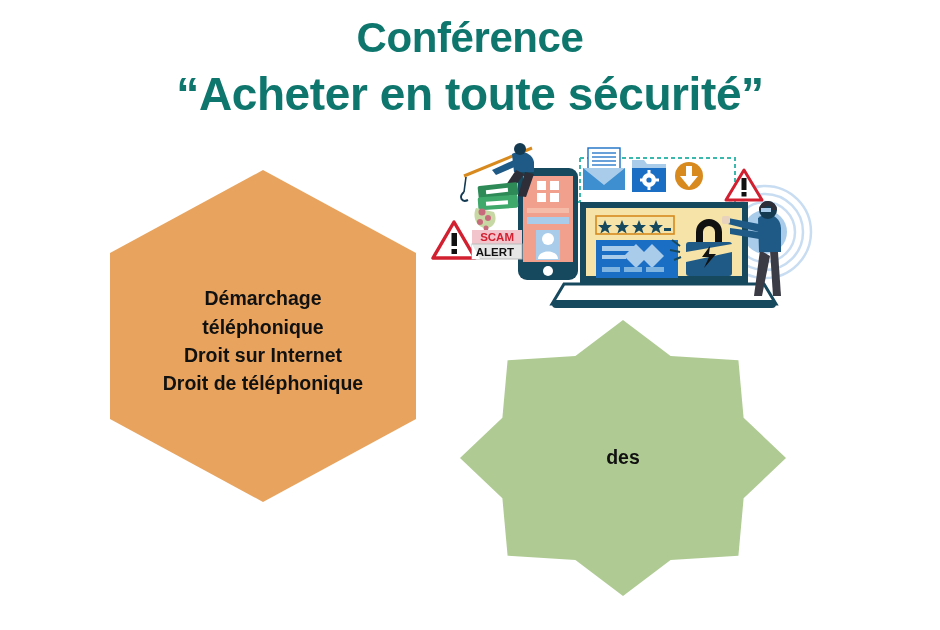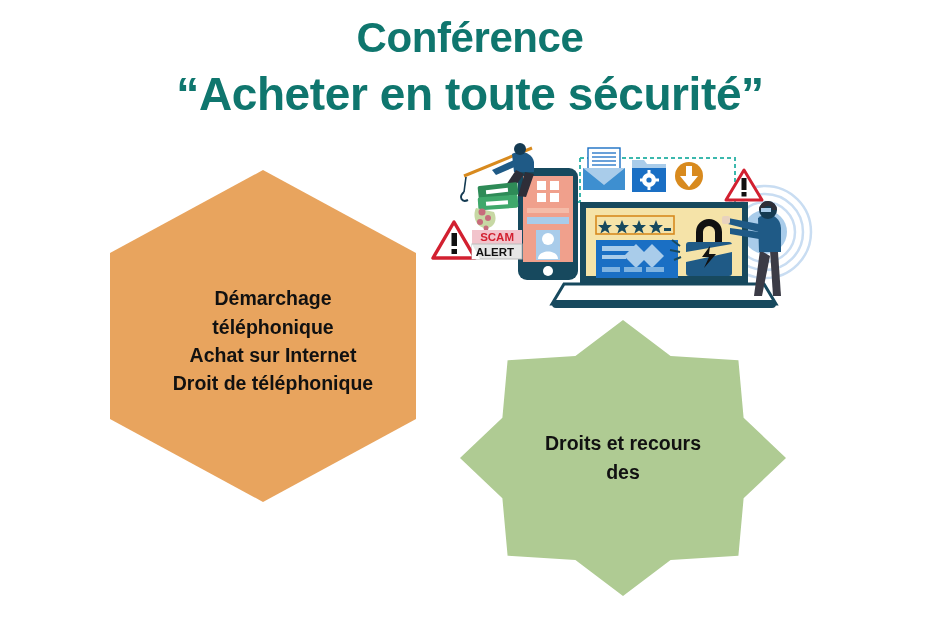--- a/index.html
+++ b/index.html
@@ -31,21 +31,21 @@
   .hex-shape{
     position:absolute;inset:0;
     background:#E8A45E;
     clip-path:polygon(50% 0%, 100% 25%, 100% 75%, 50% 100%, 0% 75%, 0% 25%);
   }
   .hex-text{
     position:absolute;left:0;top:0;width:100%;height:100%;
     display:flex;flex-direction:column;align-items:center;justify-content:center;
     color:#111111;font-weight:bold;font-size:19.5px;line-height:1.45;
     text-align:center;
-    padding-top:10px;box-sizing:border-box;margin-left:10px;
+    padding-top:10px;box-sizing:border-box;
   }
   .hex-text span{display:block;white-space:nowrap;}
 
   
   .star-wrap{
     position:absolute;left:460px;top:320px;width:326px;height:276px;
   }
   .star-shape{
     position:absolute;inset:0;
     background:#AFCB93;
@@ -75,29 +75,28 @@
   <div class="title-block">
     <span class="title-line1">Conférence</span>
     <span class="title-line2">“Acheter en toute sécurité”</span>
   </div>
 
   <div class="hex-wrap">
     <div class="hex-shape"></div>
     <div class="hex-text">
       <span>Démarchage</span>
       <span>téléphonique</span>
-      <span>Achat sur Internet</span>
+      <span>Droit sur Internet</span>
       <span>Droit de téléphonique</span>
     </div>
   </div>
 
   <div class="star-wrap">
     <div class="star-shape"></div>
     <div class="star-text">
-      <span>Droits et recours</span>
       <span>des</span>
     </div>
   </div>
 
   <div class="illo">
     <svg viewBox="0 0 390 172" width="390" height="172" xmlns="http://www.w3.org/2000/svg">
 
       <g>
         <circle cx="337" cy="92" r="46" fill="none" stroke="#C9DDF2" stroke-width="2.5"></circle>
         <circle cx="337" cy="92" r="38" fill="none" stroke="#C9DDF2" stroke-width="2.5"></circle>

